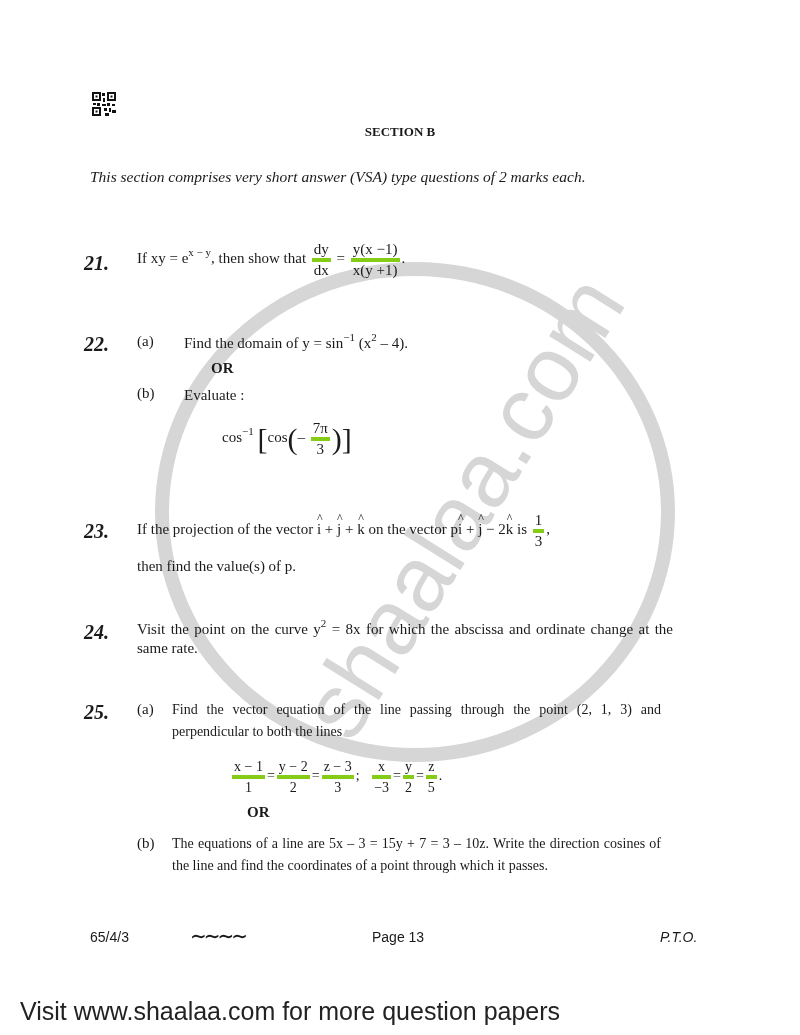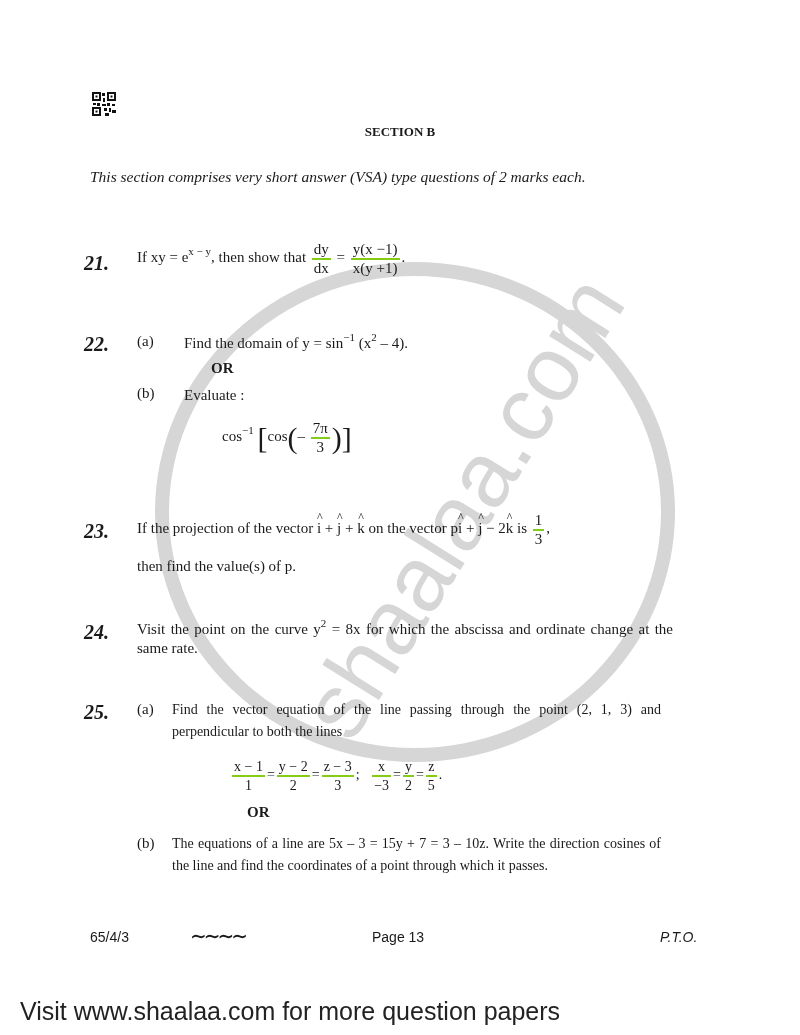--- a/index.html
+++ b/index.html
@@ -4,21 +4,21 @@
 <style>
   html, body { margin:0; padding:0; }
   body { width:800px; height:1035px; background:#ffffff; position:relative; overflow:hidden;
          font-family:"Liberation Serif","DejaVu Serif",serif; color:#1a1a1a; }
   .abs { position:absolute; }
   .q { font-size:15px; line-height:20px; }
   .qnum { position:absolute; left:84px; font-weight:bold; font-size:20px;font-style:italic; }
   .part { position:absolute; left:137px; font-size:15px; }
   .txt { position:absolute; left:172px; width:489px; font-size:14px; text-align:justify; line-height:22px; }
   .frac { display:inline-block; vertical-align:middle; text-align:center; margin:0 2px; }
-  .frac .n { display:block; border-bottom:2px solid #84cc16; padding:0 2px; line-height:17px; }
+  .frac .n { display:block; border-bottom:4px solid #84cc16; padding:0 2px; line-height:17px; }
   .frac .d { display:block; padding:0 2px; line-height:17px; }
   sup { font-size:11px; vertical-align:7px; line-height:0; }
   .hat { position:relative; display:inline-block; }
   .hat::before { content:"^"; position:absolute; top:-11px; left:0; width:100%; text-align:center; font-size:12px; }
   .or { position:absolute; font-weight:bold; font-size:15px; }
   .big { font-size:30px; line-height:30px; vertical-align:middle; font-weight:lighter; }
   .footer { position:absolute; top:929px; font-size:15px; }
   .visit { position:absolute; left:20px; top:997px; font-family:"Liberation Sans","DejaVu Sans",sans-serif; font-size:25px; color:#222; }
   .wm-circle { position:absolute; left:155px; top:262px; width:520px; height:500px; border:14px solid #d6d6d6; border-radius:50%; box-sizing:border-box; }
   .wm-text { position:absolute; left:205px; top:460px; font-family:"Liberation Sans","DejaVu Sans",sans-serif; font-size:92px; color:#d6d6d6; transform:rotate(-58deg); transform-origin:left top; white-space:nowrap; top:700px; left:280px; }

